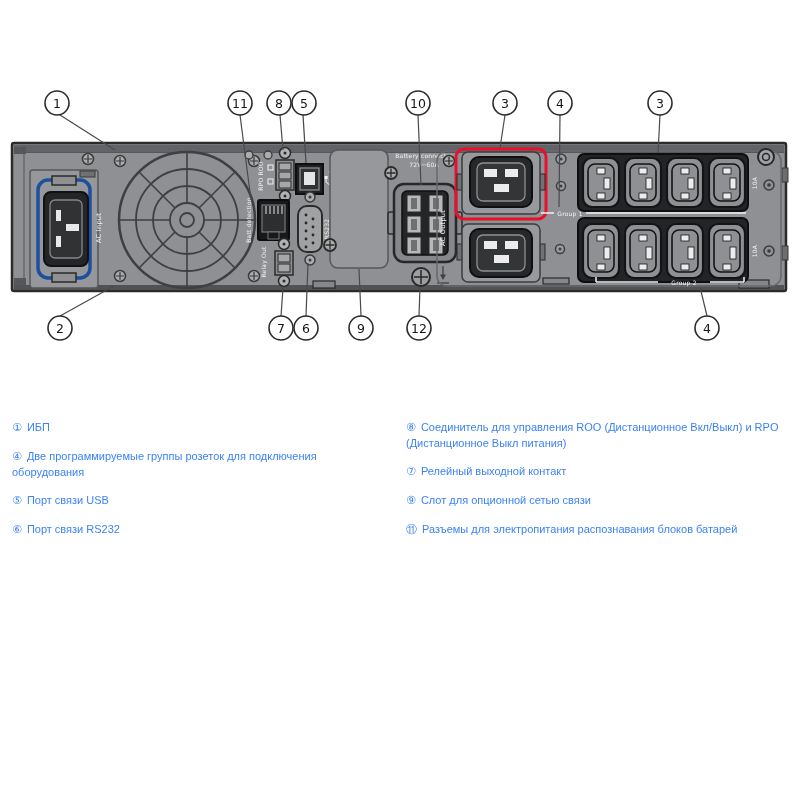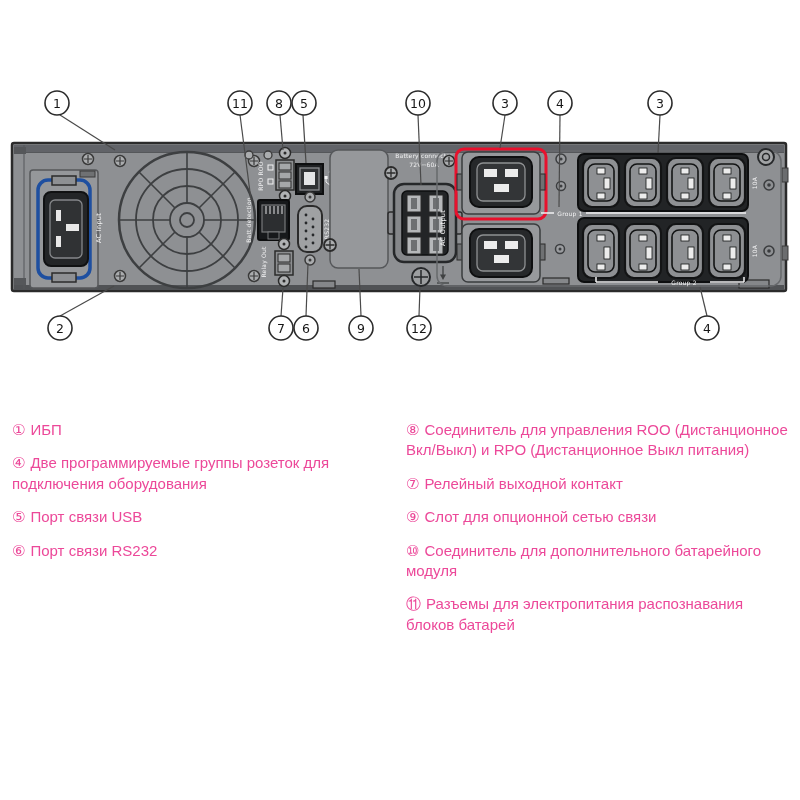--- a/index.html
+++ b/index.html
@@ -6,21 +6,21 @@
   .stage{position:relative;width:800px;height:800px;background:#fff;overflow:hidden;
          font-family:"Liberation Sans",sans-serif;}
   .diagram-svg{position:absolute;left:0;top:0;}
   svg text{font-family:"DejaVu Sans","Liberation Sans",sans-serif;}
   .plabel{fill:#f2f2f3;font-size:6px;letter-spacing:.2px;}
   .plabel-lg{fill:#f2f2f3;font-size:6.5px;letter-spacing:.3px;}
   .callout-num{font-size:12.5px;fill:#161616;}
   .legend{position:absolute;left:12px;top:420px;width:778px;display:flex;}
   .col-left{width:368px;margin-right:26px;}
   .col-right{width:382px;}
-  .li{margin:0 0 13px 0;font-size:15px;line-height:1.36;color:#ec4899;}
+  .li{margin:0 0 13px 0;font-size:11px;line-height:1.36;color:#3b82f6;}
   .ln{font-family:"DejaVu Sans","Liberation Sans",sans-serif;margin-right:5px;}
 </style>
 </head>
 <body>
 
 <div class="stage">
 
 <svg class="diagram-svg" width="800" height="420" viewBox="0 0 800 420">
 
   <g>
@@ -413,17 +413,16 @@
     <div class="col-left">
       <p class="li"><span class="ln">①</span><span>ИБП</span></p>
       <p class="li"><span class="ln">④</span><span>Две программируемые группы розеток для подключения оборудования</span></p>
       <p class="li"><span class="ln">⑤</span><span>Порт связи USB</span></p>
       <p class="li"><span class="ln">⑥</span><span>Порт связи RS232</span></p>
     </div>
     <div class="col-right">
       <p class="li"><span class="ln">⑧</span><span>Соединитель для управления ROO (Дистанционное Вкл/Выкл) и RPO (Дистанционное Выкл питания)</span></p>
       <p class="li"><span class="ln">⑦</span><span>Релейный выходной контакт</span></p>
       <p class="li"><span class="ln">⑨</span><span>Слот для опционной сетью связи</span></p>
-      <p class="li"><span class="ln">⑩</span><span>Соединитель для дополнительного батарейного модуля</span></p>
       <p class="li"><span class="ln">⑪</span><span>Разъемы для электропитания распознавания блоков батарей</span></p>
     </div>
   </div>
 </div>
 
 </body></html>

